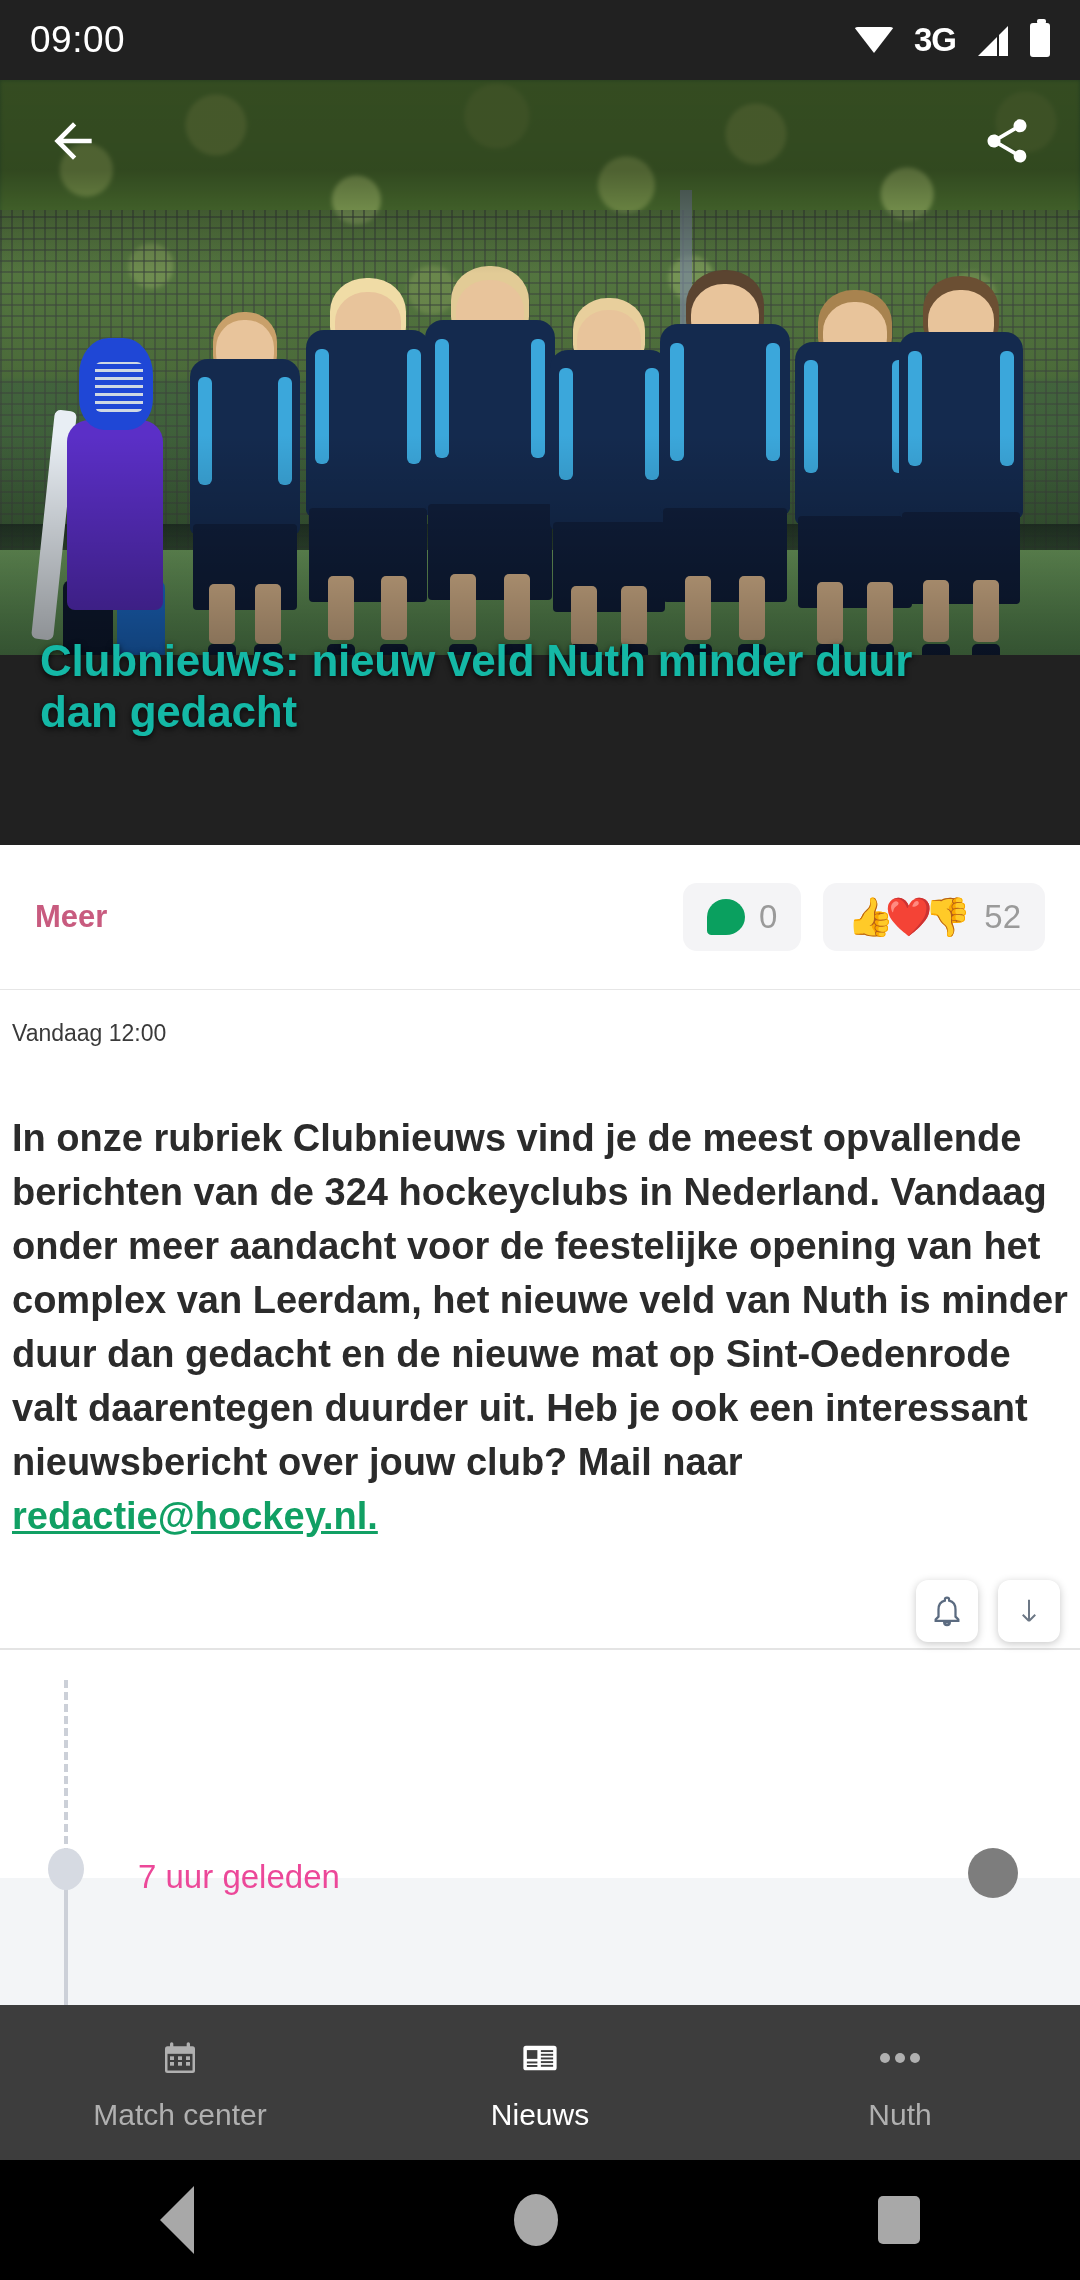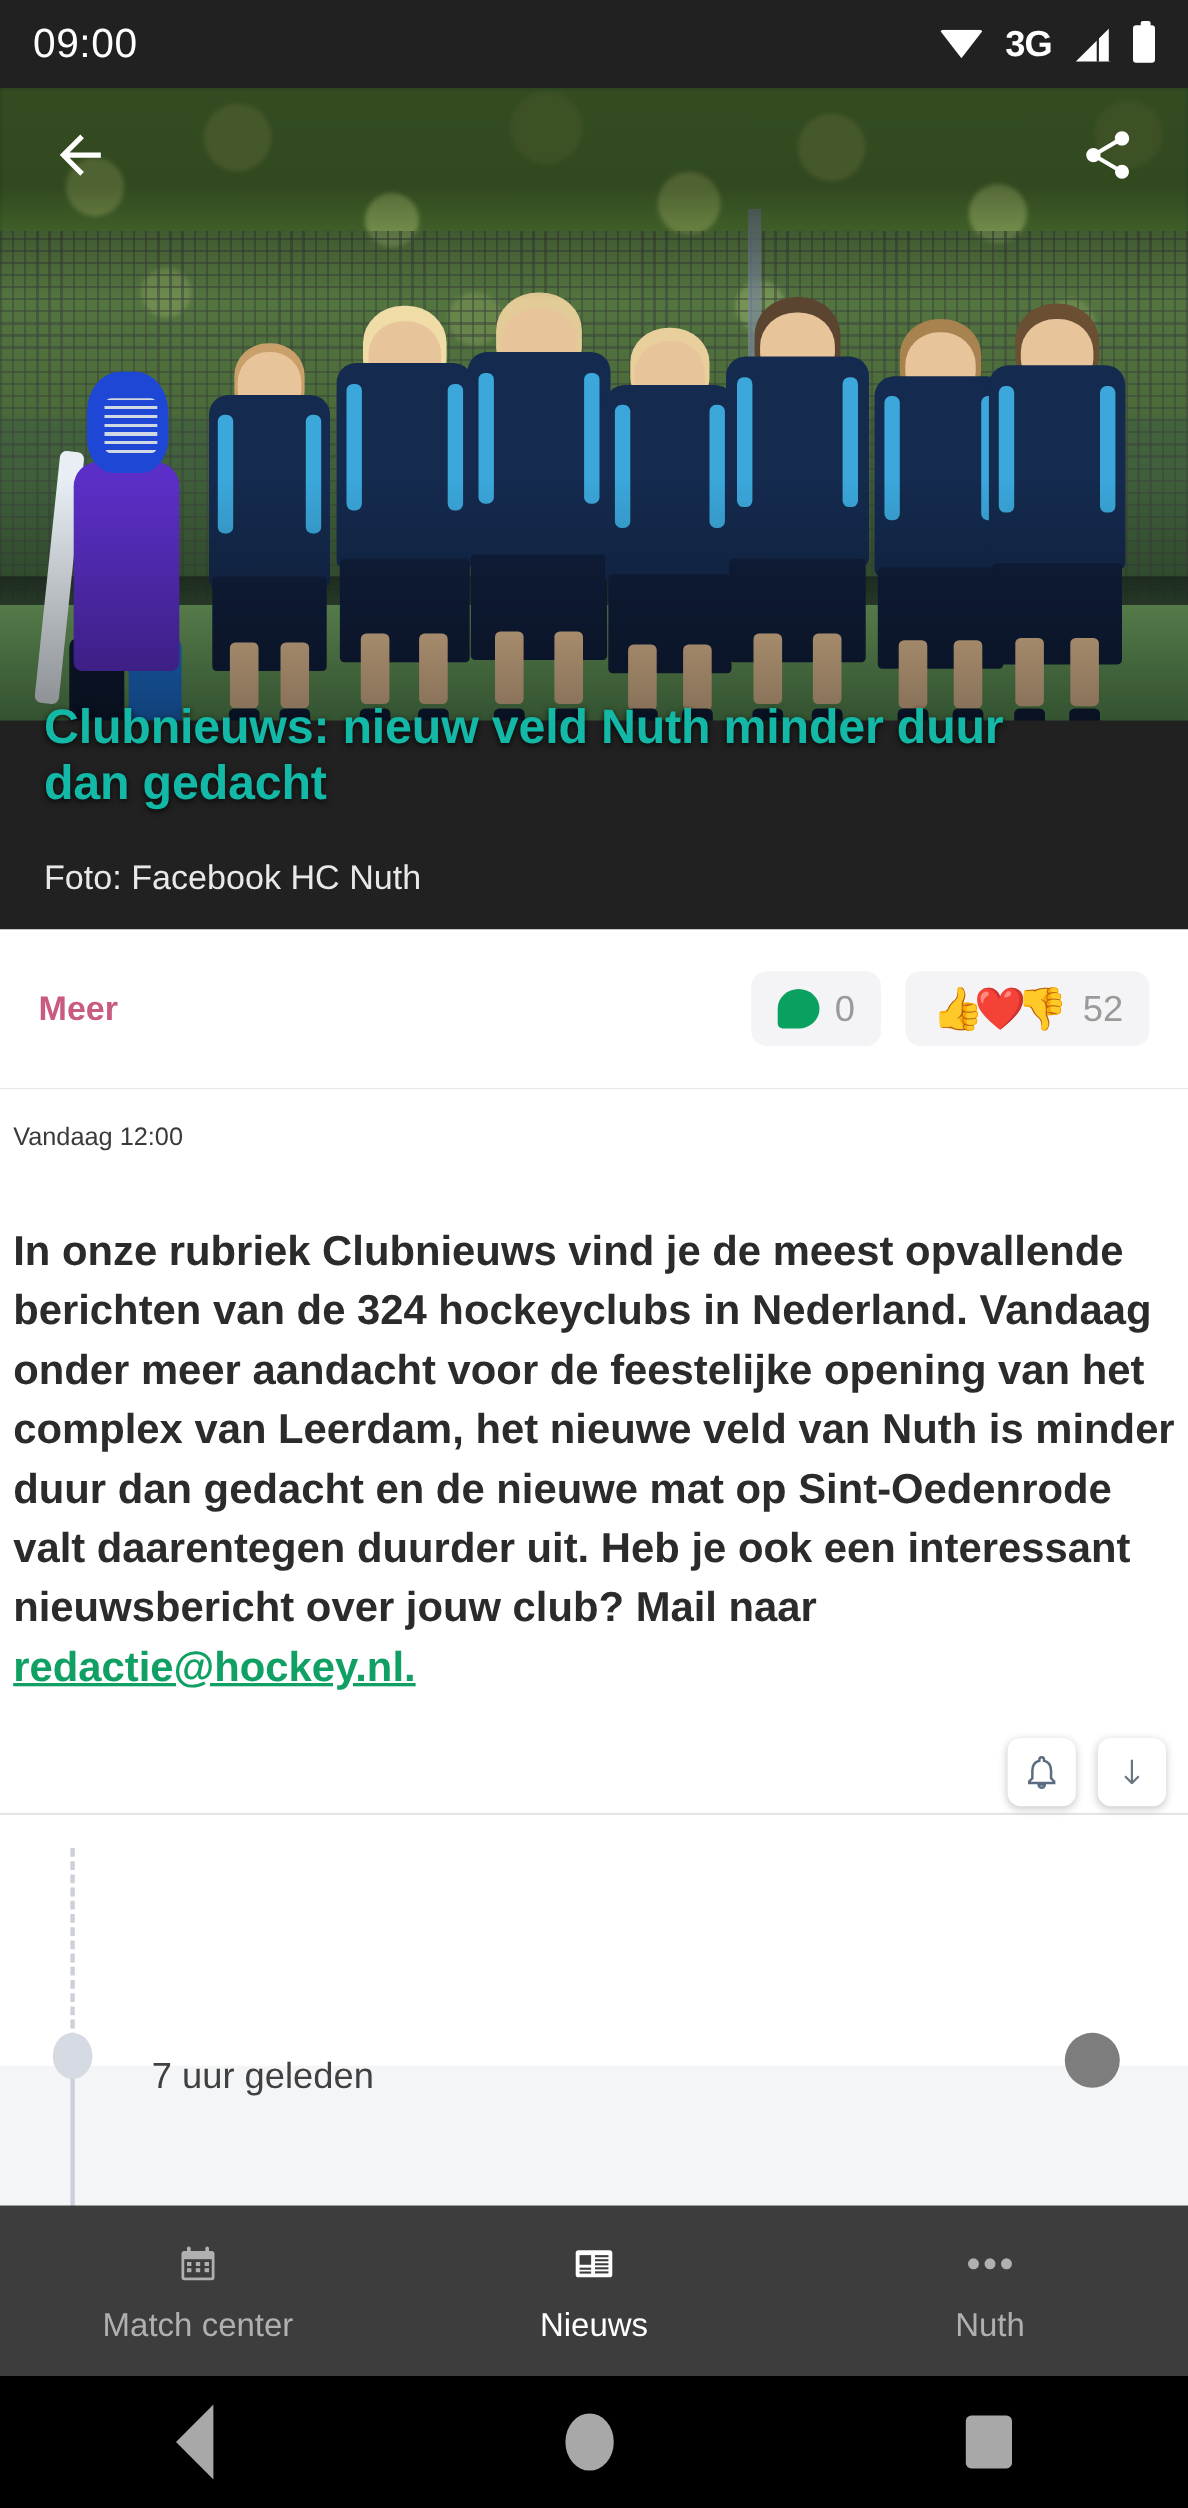--- a/index.html
+++ b/index.html
@@ -180,21 +180,21 @@
   .timeline{ position:absolute; top:1650px; left:0; width:1080px; height:355px;
              background:#fff; }
   .tl-dashed{ position:absolute; top:30px; left:64px; width:0; height:200px;
               border-left:4px dashed #ccd0d8; }
   .tl-solid{ position:absolute; top:228px; left:64px; width:4px; height:128px;
              background:#ccd0d8; }
   .tl-shade{ position:absolute; top:228px; left:0; width:1080px; height:127px;
              background:#f3f5f7; }
   .tl-dot{ position:absolute; top:1848px; left:48px; width:36px; height:42px;
            border-radius:50%; background:#d6dae2; z-index:3; }
-  .tl-label{ position:absolute; top:1858px; left:138px; color:#404040; font-size:33px;margin-top:10px; }
+  .tl-label{ position:absolute; top:1858px; left:138px; color:#ec4899; font-size:33px; }
   .tl-circle{ position:absolute; top:1848px; left:968px; width:50px; height:50px;
               border-radius:50%; background:#7d7d7d; }
 
   
   .bottomnav{
     position:absolute; top:2005px; left:0; width:1080px; height:155px;
     background:#3d3d3d; display:flex;
   }
   .navitem{ flex:1; display:flex; flex-direction:column; align-items:center;
             justify-content:center; gap:16px; cursor:pointer; }
@@ -360,21 +360,20 @@
     </div>
     <div class="hero-btn btn-share">
       <svg width="52" height="52" viewBox="0 0 24 24">
         <path d="M18 16.08c-.76 0-1.44.3-1.96.77L8.91 12.7c.05-.23.09-.46.09-.7s-.04-.47-.09-.7l7.05-4.11c.54.5 1.25.81 2.04.81 1.66 0 3-1.34 3-3s-1.34-3-3-3-3 1.34-3 3c0 .24.04.47.09.7L8.04 9.81C7.5 9.31 6.79 9 6 9c-1.66 0-3 1.34-3 3s1.34 3 3 3c.79 0 1.5-.31 2.04-.81l7.12 4.16c-.05.21-.08.43-.08.65 0 1.61 1.31 2.92 2.92 2.92s2.92-1.31 2.92-2.92-1.31-2.92-2.92-2.92z" fill="#ffffff"></path>
       </svg>
     </div>
   </div>
 
   <div class="captionband">
     <div class="headline">Clubnieuws: nieuw veld Nuth minder duur dan gedacht</div>
-    <div class="photocredit">Foto: Facebook HC Nuth</div>
   </div>
 
   <div class="metarow">
     <span class="cat-tag">Meer</span>
     <span class="badges">
       <span class="badge">
         <span class="bubble"></span>
         <span class="badge-num">0</span>
       </span>
       <span class="badge">

